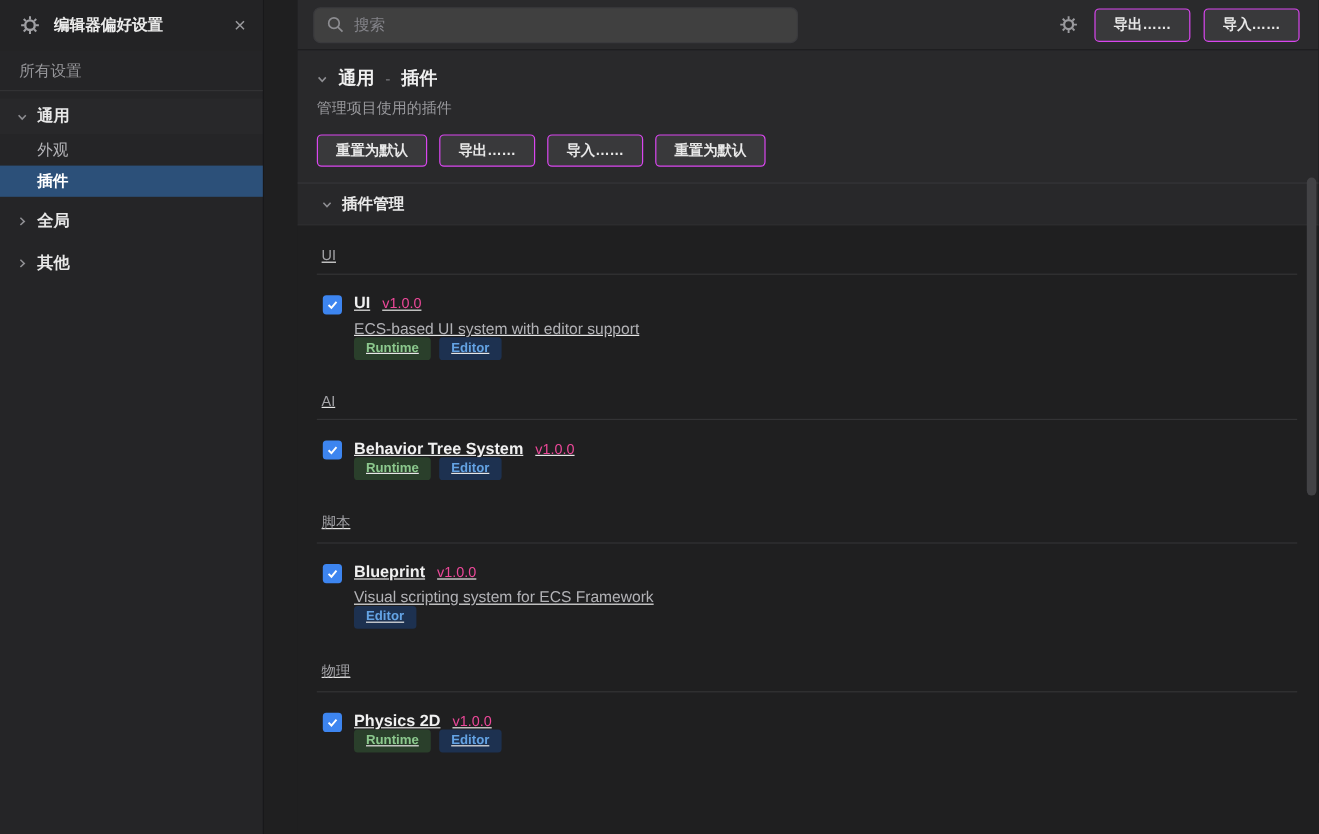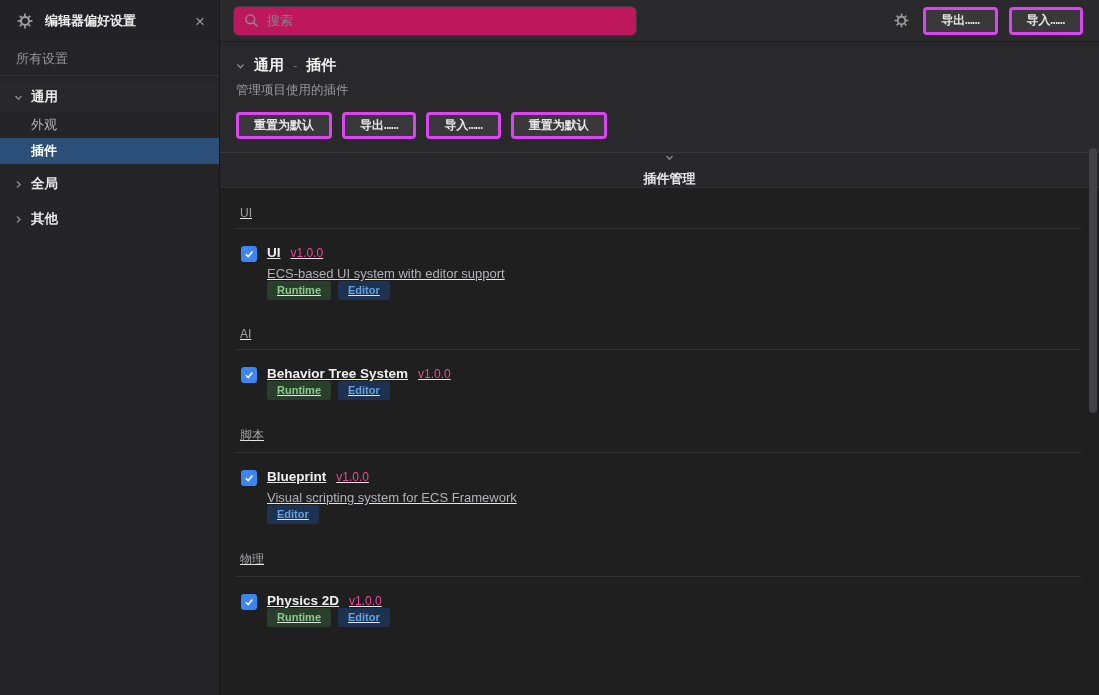--- a/index.html
+++ b/index.html
@@ -1,54 +1,54 @@
 <!DOCTYPE html>
 <html><head>
 <meta charset="utf-8">
 <style>
   * { margin:0; padding:0; box-sizing:border-box; }
   html,body { background:#161616; }
   body { font-family:"Liberation Sans","DejaVu Sans",sans-serif; }
-  .app { position:relative; width:1099px; height:695px; display:flex; overflow:hidden; background:#1f1f20; color:#e6e6e6; }
+  .app { position:relative; width:1099px; height:695px; display:flex; overflow:hidden; background:#1f1f20; color:#e6e6e6;gap:28px; }
 
   
   .sidebar { width:220px; flex-shrink:0; background:#252527; border-right:1px solid #18181a; display:flex; flex-direction:column; }
   .sb-header { height:42px; flex-shrink:0; display:flex; align-items:center; gap:9px; padding:0 12px 0 14px; background:#232325; }
   .sb-title { flex:1; font-size:13px; font-weight:bold; color:#ececec; white-space:nowrap; }
   .close-x { font-size:17px; color:#9a9a9e; line-height:1; cursor:default; padding:0 2px; }
   .sb-allsettings { height:34px; display:flex; align-items:center; padding:0 16px; color:#96969a; font-size:13px; border-bottom:1px solid #323234; }
   .tree { padding-top:6px; }
   .tree-group { height:30px; display:flex; align-items:center; gap:8px; padding-left:14px; font-size:13.5px; font-weight:bold; color:#e8e8e8; background:rgba(255,255,255,0.015); }
   .tree-group.collapsed { background:none; margin-top:5px; }
   .tree-child { height:26px; display:flex; align-items:center; padding-left:31px; font-size:13px; color:#b4b4b8; }
   .tree-child.selected { background:#2c5079; color:#ffffff; font-weight:bold; }
   .chev { display:inline-flex; width:9px; height:9px; flex-shrink:0; }
 
   
   .main { flex:1; display:flex; flex-direction:column; min-width:0; }
   .topbar { height:42px; flex-shrink:0; background:#2a2a2c; display:flex; align-items:center; padding:0 16px 0 13px; border-bottom:1px solid #1c1c1e; }
-  .search { width:404px; height:30px; background:#be185d; border:1px solid #3a3a3d; border-radius:6px; display:flex; align-items:center; gap:8px; padding:0 10px; }
+  .search { width:404px; height:30px; background:#404040; border:1px solid #3a3a3d; border-radius:6px; display:flex; align-items:center; gap:8px; padding:0 10px; }
   .search input { flex:1; background:transparent; border:none; outline:none; color:#d8d8dc; font-size:13px; font-family:inherit; }
   .search input::placeholder { color:#84848a; }
   .tb-spacer { flex:1; }
   .icon-btn { display:inline-flex; align-items:center; justify-content:center; width:22px; height:22px; }
-  .btn { height:28px; padding:0 15px; background:#39393b; border:3px solid #d946ef; border-radius:4px; color:#e8e8e8; font-size:12px; font-weight:bold; font-family:Liberation Mono, monospace; display:inline-flex; align-items:center; white-space:nowrap; cursor:default; }
+  .btn { height:28px; padding:0 15px; background:#39393b; border:1px solid #d946ef; border-radius:4px; color:#e8e8e8; font-size:12px; font-weight:bold; font-family:Liberation Sans, sans-serif; display:inline-flex; align-items:center; white-space:nowrap; cursor:default; }
   .topbar .btn { margin-left:11px; }
 
   
   .content-header { background:#29292b; padding:14px 16px 13px 16px; flex-shrink:0; }
   .breadcrumb { display:flex; align-items:center; gap:9px; }
   .bc-text { font-size:15px; font-weight:bold; color:#f0f0f0; }
   .bc-sep { font-size:13px; color:#77777b; }
   .subtitle { margin-top:7px; font-size:12.5px; color:#98989c; }
   .hdr-buttons { margin-top:13px; display:flex; gap:10px; }
   .hdr-buttons .btn { height:27px; }
 
   
-  .section-header { height:36px; flex-shrink:0; background:#28282a; border-top:1px solid #38383a; border-bottom:1px solid #303032; display:flex; align-items:center; gap:8px; padding-left:20px; font-size:13px; font-weight:bold; color:#eaeaea;flex-direction:column; }
+  .section-header { height:36px; flex-shrink:0; background:#28282a; border-top:1px solid #38383a; border-bottom:1px solid #303032; display:flex; align-items:center; gap:8px; padding-left:20px; font-size:13px; font-weight:bold; color:#eaeaea; }
   .plugin-list { flex:1; background:#1f1f20; padding:18px 18px 0 16px; overflow:hidden; }
   .cat { margin-bottom:27px;text-decoration:underline; }
   .cat-label { font-size:12px; color:#a2a2a6; padding-left:4px; padding-bottom:8px; }
   .cat-divider { border-bottom:1px solid #333335; }
   .plugin { margin-top:16px; display:flex; gap:10px; padding-left:5px; }
   .checkbox { width:16px; height:16px; flex-shrink:0; margin-top:1px; background:#3d85f0; border-radius:3px; display:flex; align-items:center; justify-content:center; }
   .p-name-row { display:flex; align-items:baseline; gap:10px; }
   .p-name { font-size:13.5px; font-weight:bold; color:#f0f0f0; }
   .p-version { font-size:12px; color:#ec4899; }
   .p-desc { margin-top:6px; font-size:13px; color:#b2b2b6; }

